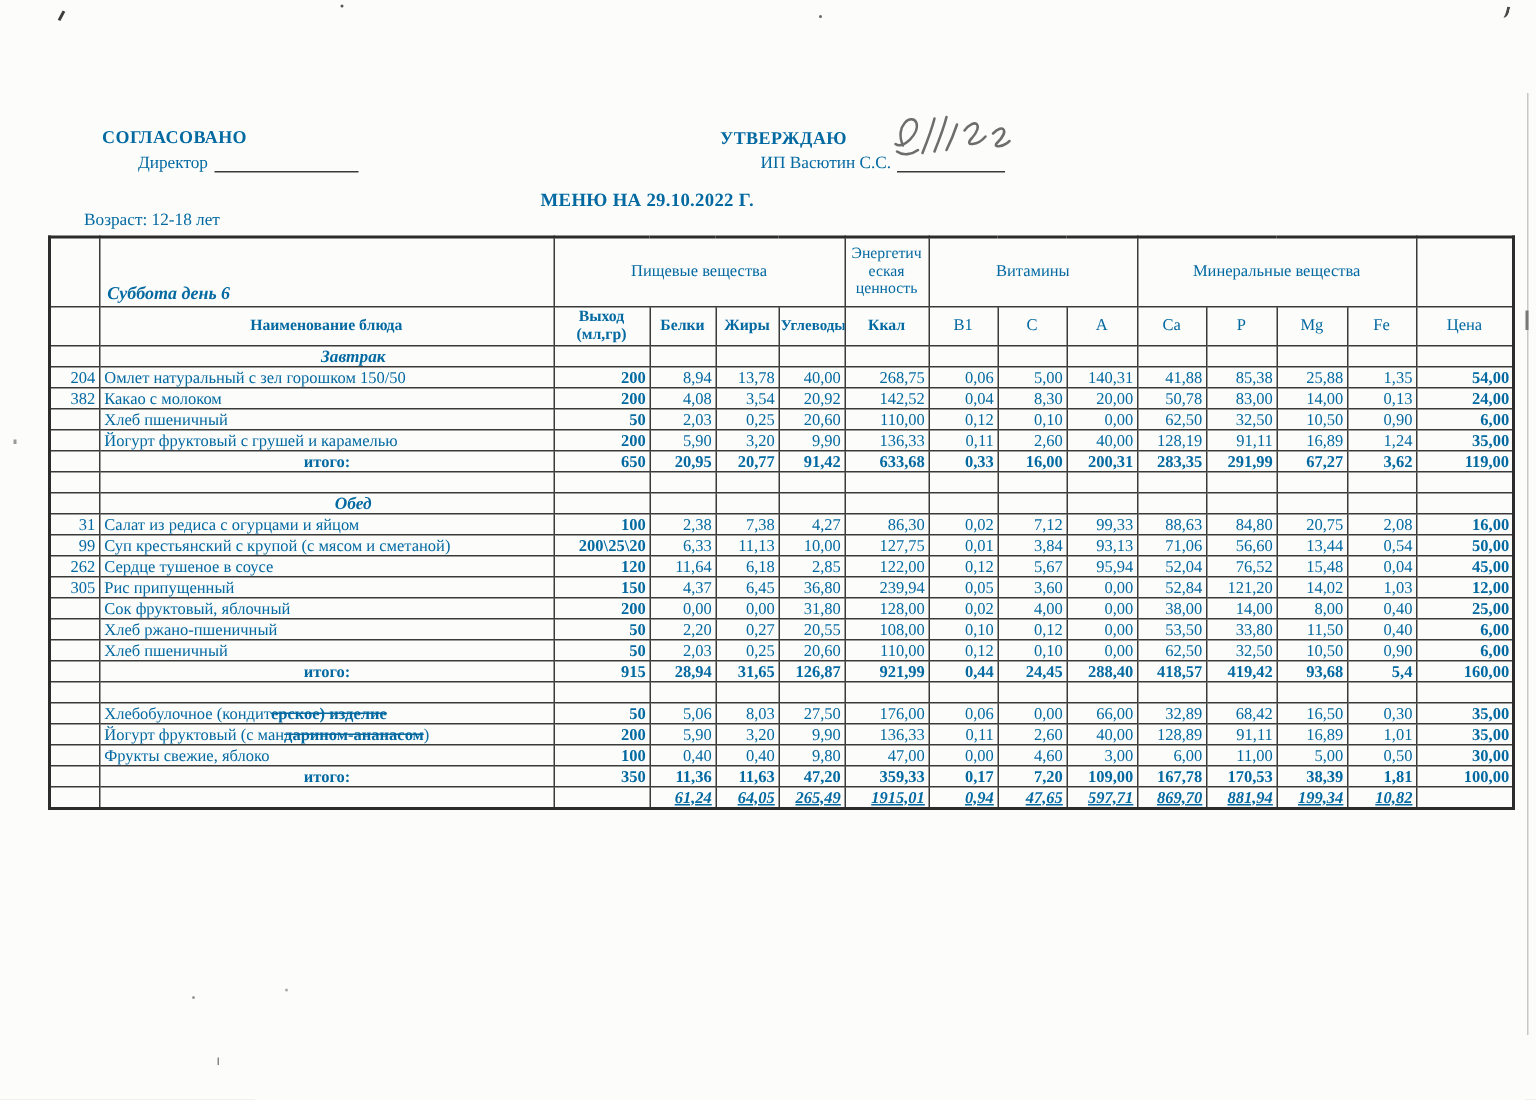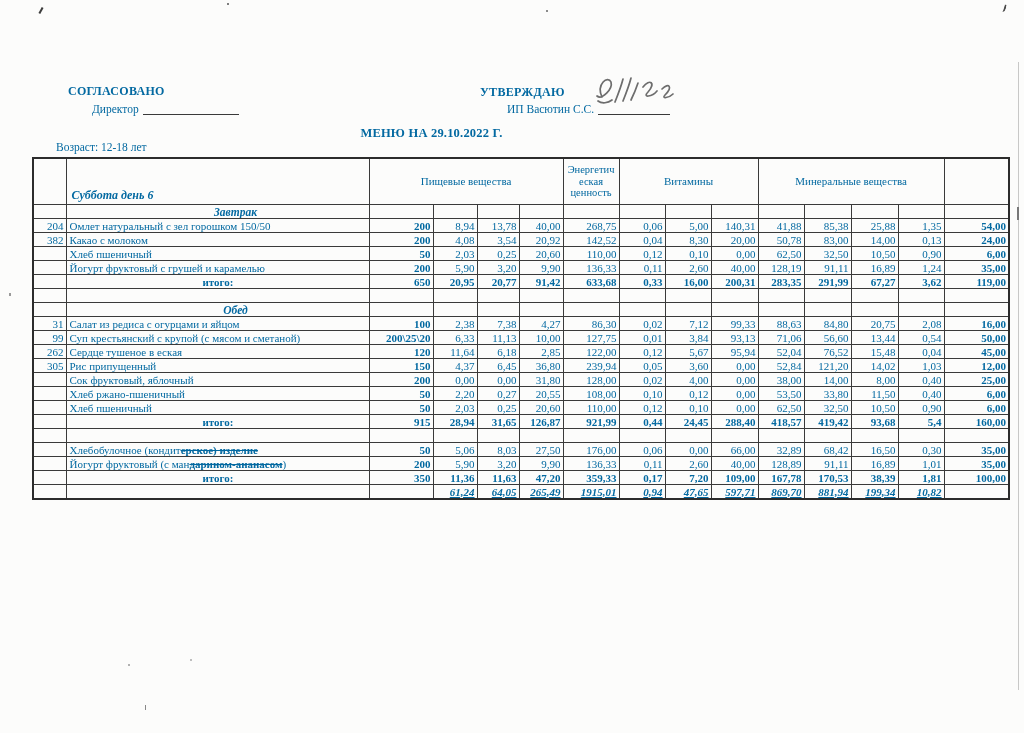--- a/index.html
+++ b/index.html
@@ -112,20 +112,37 @@
     <thead>
       <tr class="h1">
         <th></th>
         <th class="dayh">Суббота день 6</th>
         <th class="grp" colspan="4">Пищевые вещества</th>
         <th class="energy wrap">Энергетич еская ценность</th>
         <th class="grp" colspan="3">Витамины</th>
         <th class="grp" colspan="4">Минеральные вещества</th>
         <th class="grp"></th>
       </tr>
+      <tr class="h2">
+        <th></th>
+        <th>Наименование блюда</th>
+        <th class="wrap">Выход (мл,гр)</th>
+        <th>Белки</th>
+        <th>Жиры</th>
+        <th style="font-size:10px">Углеводы</th>
+        <th>Ккал</th>
+        <th class="plain">B1</th>
+        <th class="plain">C</th>
+        <th class="plain">A</th>
+        <th class="plain">Ca</th>
+        <th class="plain">P</th>
+        <th class="plain">Mg</th>
+        <th class="plain">Fe</th>
+        <th class="plain">Цена</th>
+      </tr>
     </thead>
     <tbody>
         <tr class="r-sec">
           <td class="num"></td>
           <td class="name"><span>Завтрак</span></td>
           <td class="v c0"></td>
           <td class="v c1"></td>
           <td class="v c2"></td>
           <td class="v c3"></td>
           <td class="v c4"></td>
@@ -286,21 +303,21 @@
           <td class="v c6">3,84</td>
           <td class="v c7">93,13</td>
           <td class="v c8">71,06</td>
           <td class="v c9">56,60</td>
           <td class="v c10">13,44</td>
           <td class="v c11">0,54</td>
           <td class="v c12">50,00</td>
         </tr>
         <tr class="r-dish">
           <td class="num">262</td>
-          <td class="name"><span>Сердце тушеное в еская</span></td>
+          <td class="name"><span>Сердце тушеное в соусе</span></td>
           <td class="v c0">120</td>
           <td class="v c1">11,64</td>
           <td class="v c2">6,18</td>
           <td class="v c3">2,85</td>
           <td class="v c4">122,00</td>
           <td class="v c5">0,12</td>
           <td class="v c6">5,67</td>
           <td class="v c7">95,94</td>
           <td class="v c8">52,04</td>
           <td class="v c9">76,52</td>
@@ -437,20 +454,37 @@
           <td class="v c4">136,33</td>
           <td class="v c5">0,11</td>
           <td class="v c6">2,60</td>
           <td class="v c7">40,00</td>
           <td class="v c8">128,89</td>
           <td class="v c9">91,11</td>
           <td class="v c10">16,89</td>
           <td class="v c11">1,01</td>
           <td class="v c12">35,00</td>
         </tr>
+        <tr class="r-dish">
+          <td class="num"></td>
+          <td class="name"><span>Фрукты свежие, яблоко</span></td>
+          <td class="v c0">100</td>
+          <td class="v c1">0,40</td>
+          <td class="v c2">0,40</td>
+          <td class="v c3">9,80</td>
+          <td class="v c4">47,00</td>
+          <td class="v c5">0,00</td>
+          <td class="v c6">4,60</td>
+          <td class="v c7">3,00</td>
+          <td class="v c8">6,00</td>
+          <td class="v c9">11,00</td>
+          <td class="v c10">5,00</td>
+          <td class="v c11">0,50</td>
+          <td class="v c12">30,00</td>
+        </tr>
         <tr class="r-tot">
           <td class="num"></td>
           <td class="name"><span>итого:</span></td>
           <td class="v c0">350</td>
           <td class="v c1">11,36</td>
           <td class="v c2">11,63</td>
           <td class="v c3">47,20</td>
           <td class="v c4">359,33</td>
           <td class="v c5">0,17</td>
           <td class="v c6">7,20</td>

